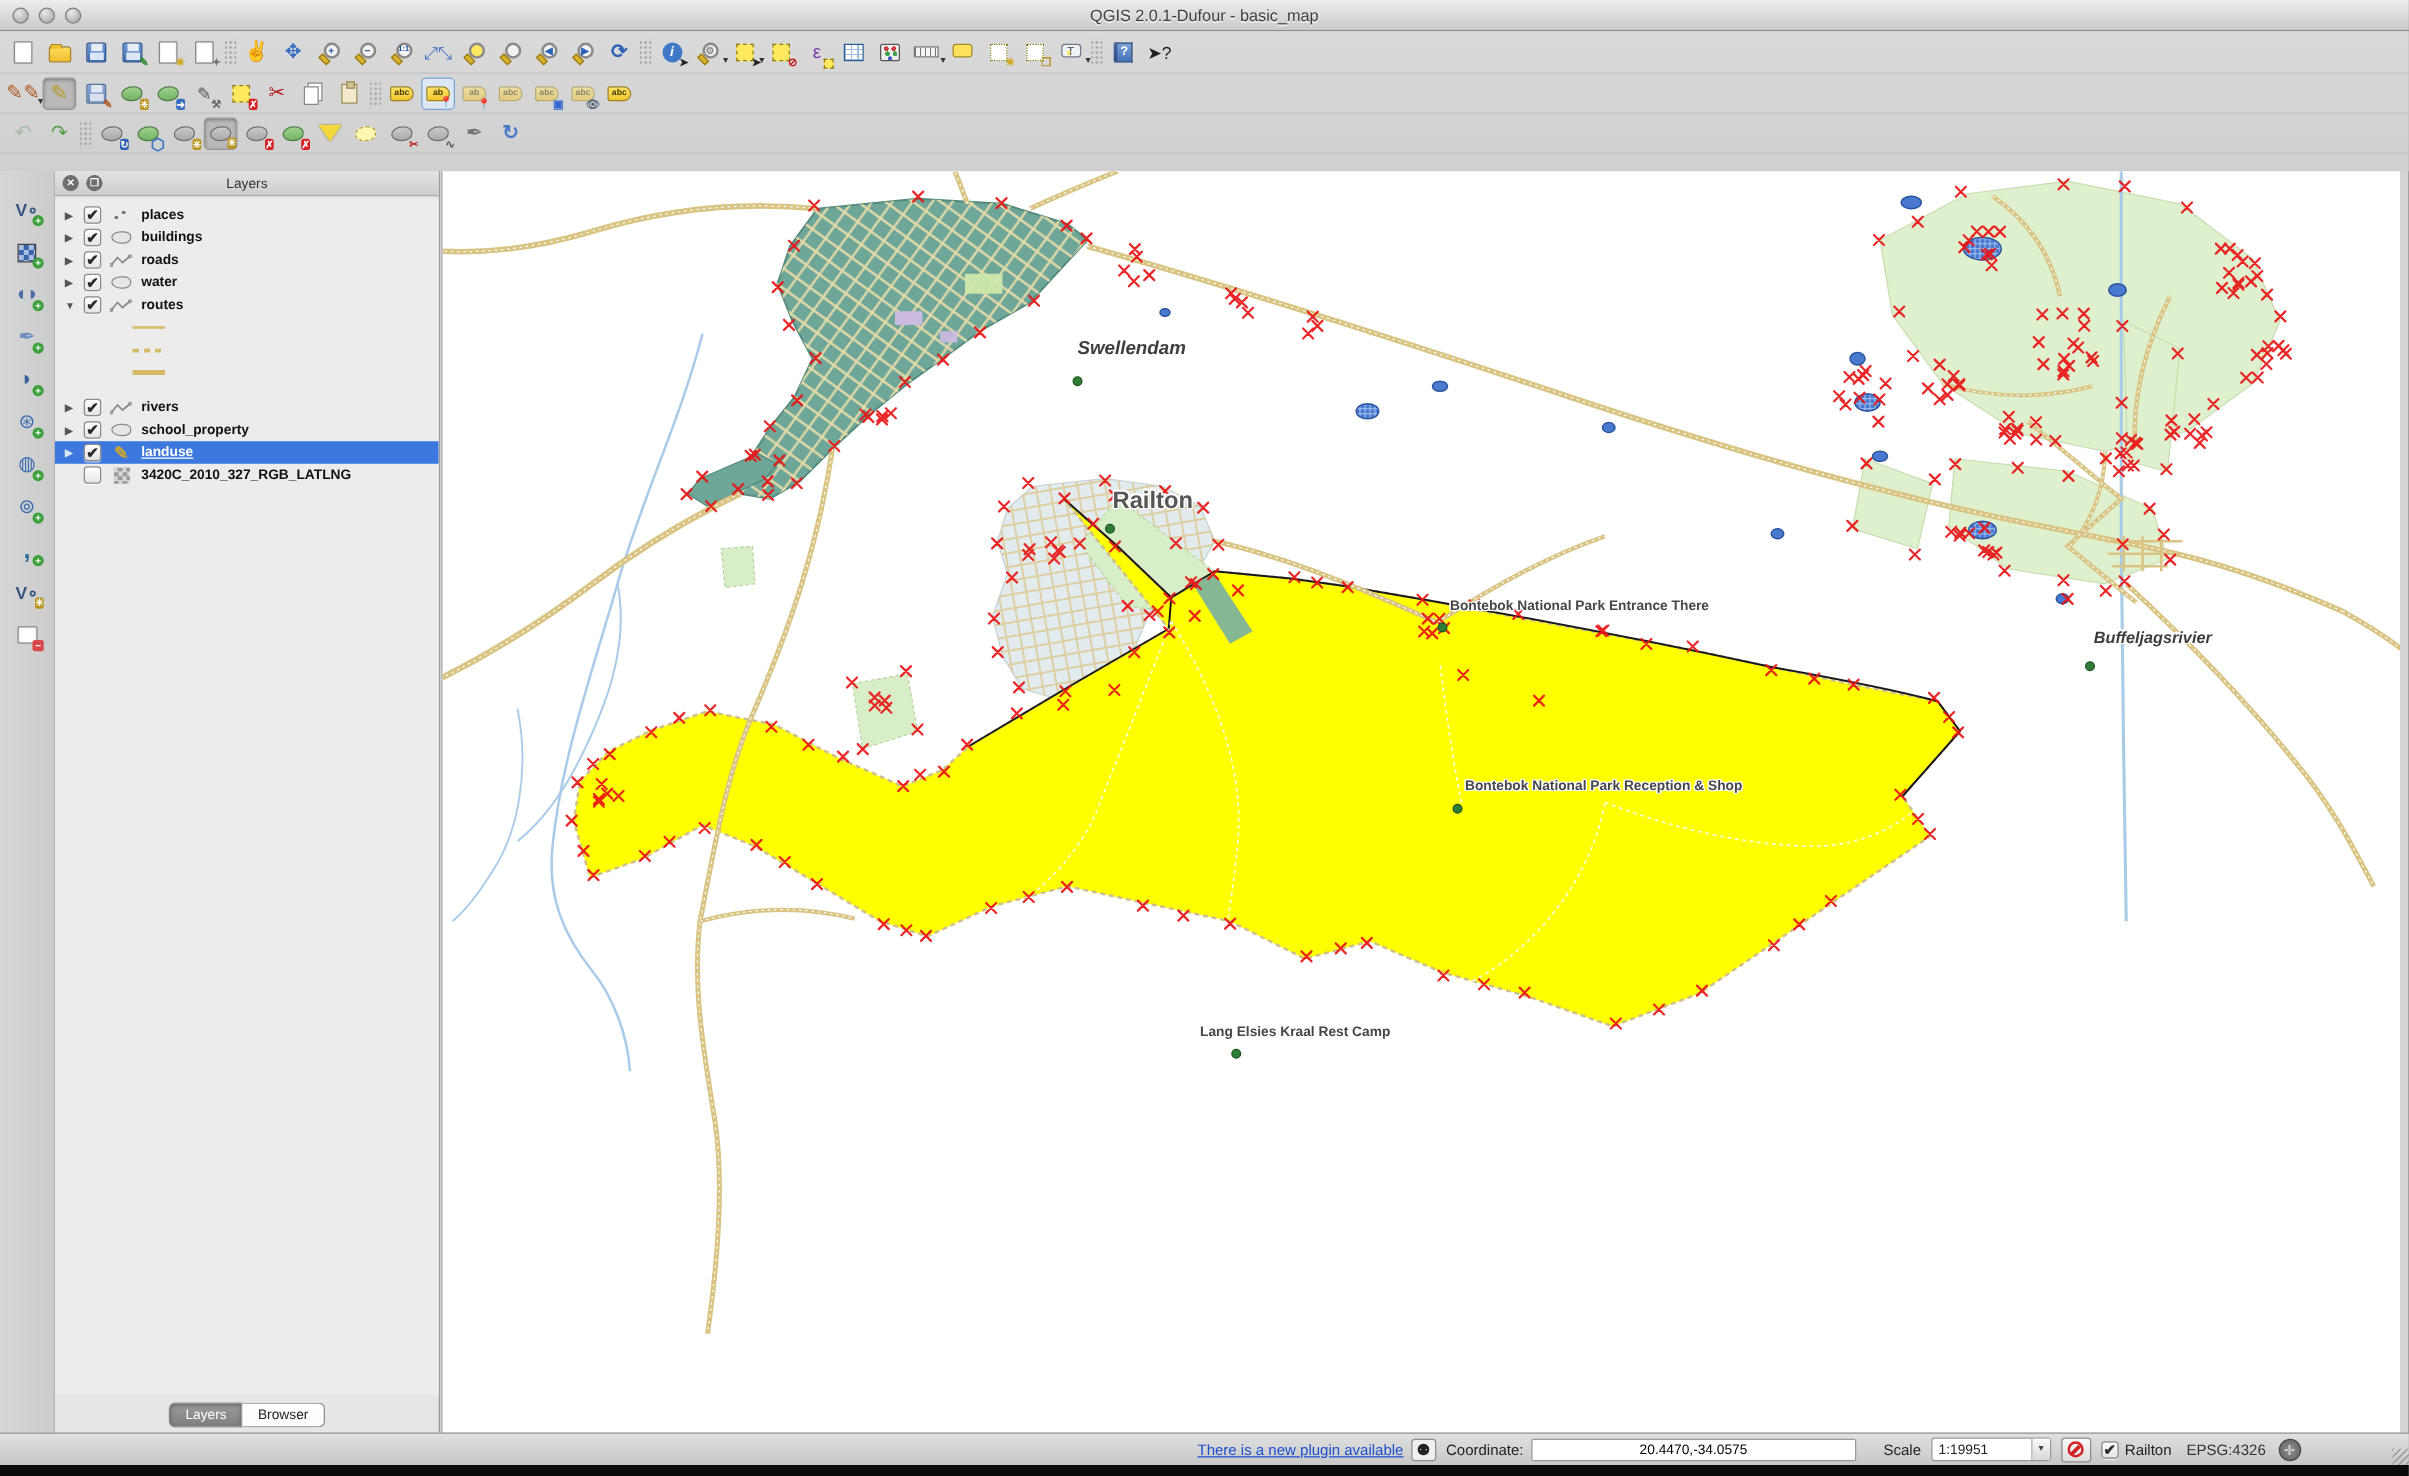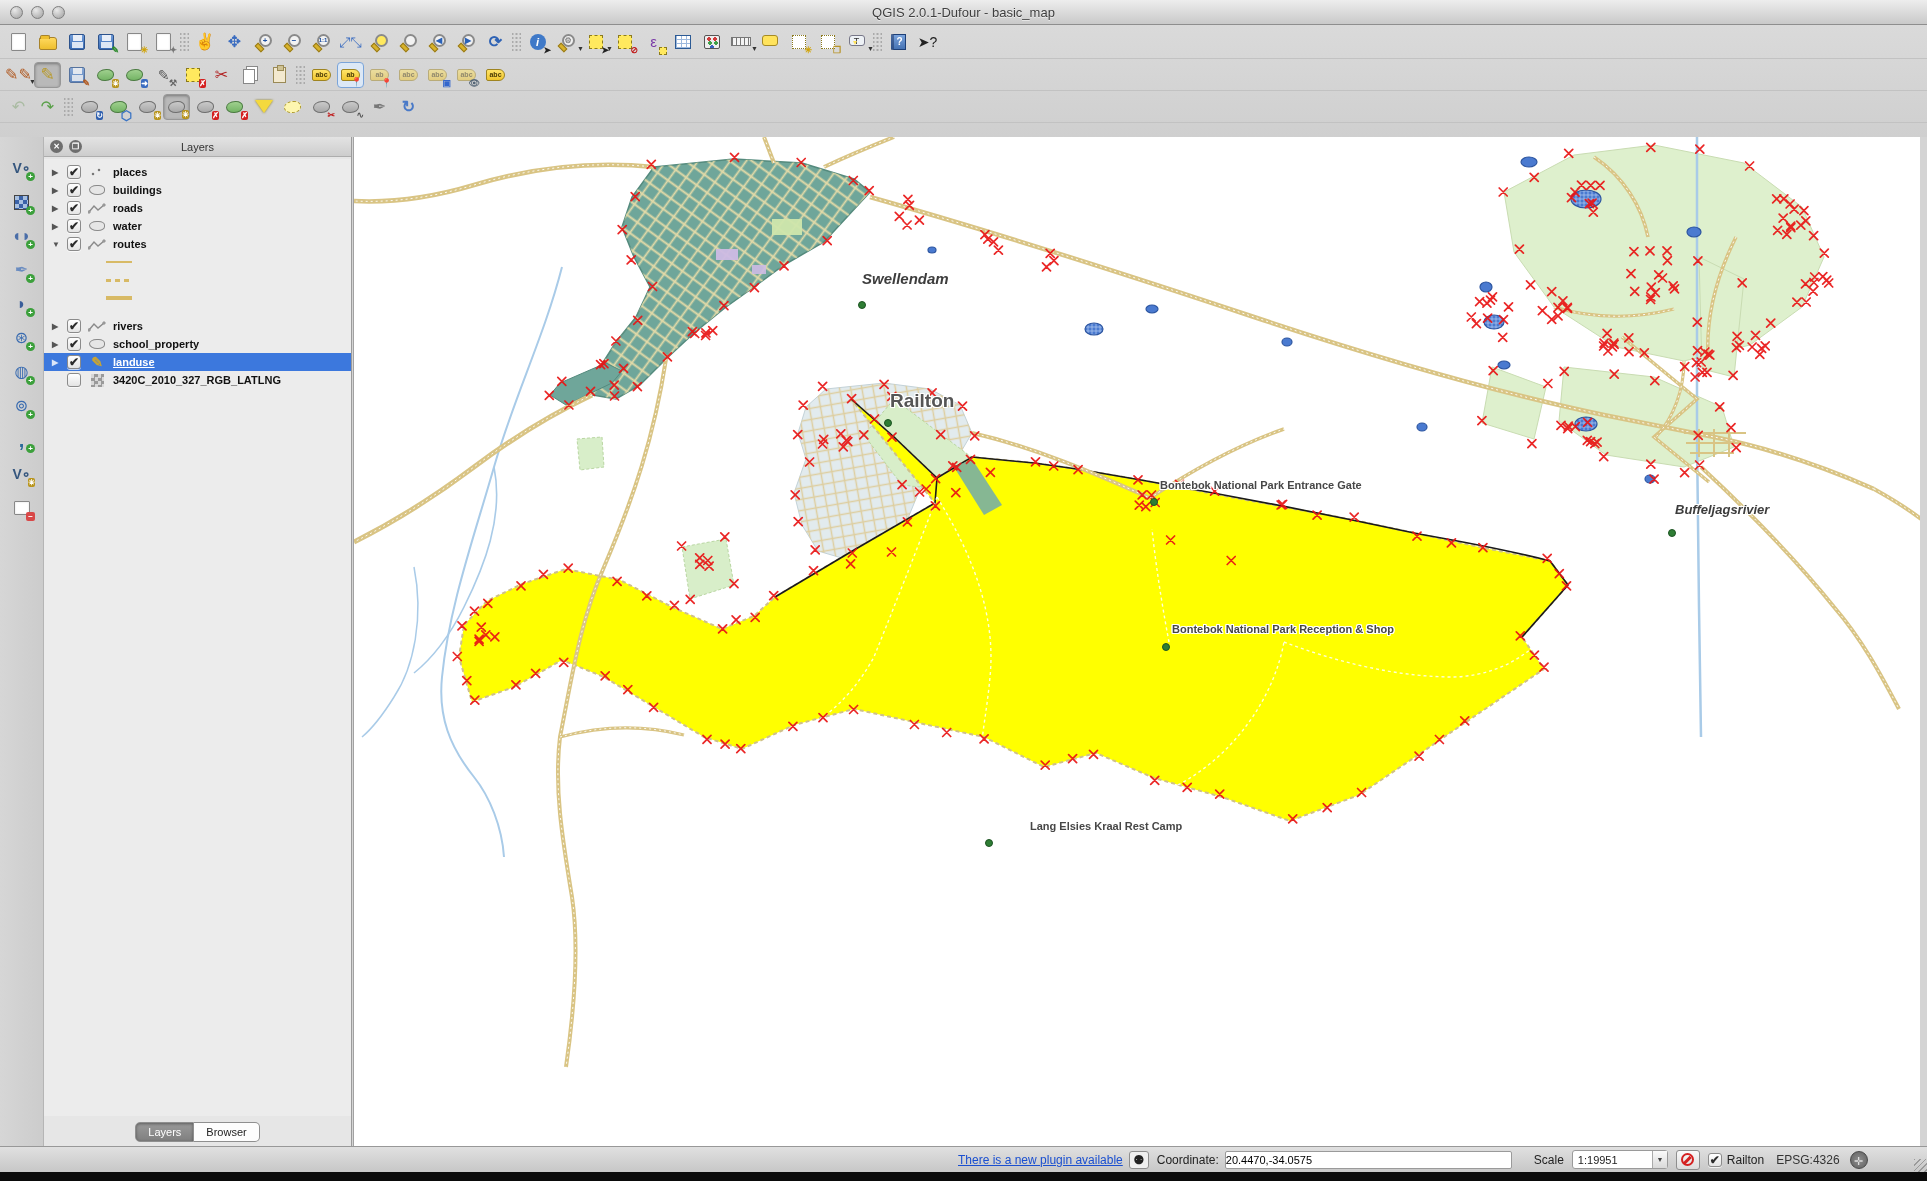--- a/index.html
+++ b/index.html
@@ -156,22 +156,22 @@
   
   #statusbar { position:absolute; left:0; bottom:9px; width:100%; height:26px;
     background:linear-gradient(#e0e0e0,#c7c7c7); border-top:1px solid #989898;
     display:flex; align-items:center; font-size:12px; color:#222; }
   #bottom-strip { position:absolute; left:0; bottom:0; width:100%; height:9px; background:#0a0a0a; }
   #plugin-link { color:#1a4fd0; text-decoration:underline; margin-left:958px; white-space:nowrap; }
   .sb-iconbox { width:20px; height:18px; border:1px solid #8e8e8e; border-radius:3px;
     background:#efefef; margin:0 8px 0 6px; display:flex; align-items:center; justify-content:center;
     font-size:12px; color:#222; font-weight:bold; }
   #coordinate-label { margin-right:6px; }
-  #coordinate-input { width:287px; height:18px; border:1px solid #9a9a9a; border-radius:2px;
-    font-size:11px; text-align:left; background:#fff; font-family:"Liberation Sans",sans-serif; }
+  #coordinate-input { width:260px; height:18px; border:1px solid #9a9a9a; border-radius:2px;
+    font-size:11px; text-align:center; background:#fff; font-family:"Liberation Sans",sans-serif; }
   #scale-label { margin:0 8px 0 22px; }
   #scale-combo { width:96px; height:19px; background:#fff; border:1px solid #9a9a9a;
     border-radius:3px; display:flex; align-items:center; }
   #scale-value { flex:1; font-size:11px; padding-left:5px; }
   #scale-arrow { width:15px; height:100%; background:linear-gradient(#fbfbfb,#d9d9d9);
     border-left:1px solid #aaa; font-size:7px; display:flex; align-items:center; justify-content:center; color:#444; }
   #stop-render-btn { width:24px; height:20px; border:1px solid #8e8e8e; border-radius:3px;
     background:linear-gradient(#fafafa,#dcdcdc); margin:0 8px; display:flex; align-items:center;
     justify-content:center; position:relative; }
   .noentry { width:13px; height:13px; border:2.5px solid #d42020; border-radius:50%; position:relative; }
@@ -831,25 +831,25 @@
         <ellipse cx="1068" cy="290" rx="5" ry="4" fill="#4a7ad0" stroke="#2c55a0" stroke-width="1.2"></ellipse>
         <ellipse cx="1296" cy="342" rx="5" ry="4" fill="#4a7ad0" stroke="#2c55a0" stroke-width="1.2"></ellipse>
         <path d="M497.6 261.7 m-4 -4 l8 8 m0 -8 l-8 8 M520.6 282 m-4 -4 l8 8 m0 -8 l-8 8 M538 300.2 m-4 -4 l8 8 m0 -8 l-8 8 M581.6 341.7 m-4 -4 l8 8 m0 -8 l-8 8 M602.7 330.3 m-4 -4 l8 8 m0 -8 l-8 8 M616.5 322.3 m-4 -4 l8 8 m0 -8 l-8 8 M681.5 324.8 m-4 -4 l8 8 m0 -8 l-8 8 M699.7 329 m-4 -4 l8 8 m0 -8 l-8 8 M724.1 332.7 m-4 -4 l8 8 m0 -8 l-8 8 M784 342.8 m-4 -4 l8 8 m0 -8 l-8 8 M825.5 347.3 m-4 -4 l8 8 m0 -8 l-8 8 M860.6 354.2 m-4 -4 l8 8 m0 -8 l-8 8 M928.6 367.4 m-4 -4 l8 8 m0 -8 l-8 8 M963.1 378.2 m-4 -4 l8 8 m0 -8 l-8 8 M1000.2 380.2 m-4 -4 l8 8 m0 -8 l-8 8 M1063 399.1 m-4 -4 l8 8 m0 -8 l-8 8 M1097.4 405.9 m-4 -4 l8 8 m0 -8 l-8 8 M1128.9 410.7 m-4 -4 l8 8 m0 -8 l-8 8 M1193.2 421.3 m-4 -4 l8 8 m0 -8 l-8 8 M1205.3 436.6 m-4 -4 l8 8 m0 -8 l-8 8 M1212.5 448.9 m-4 -4 l8 8 m0 -8 l-8 8 M1166.3 498.8 m-4 -4 l8 8 m0 -8 l-8 8 M1180.4 518.2 m-4 -4 l8 8 m0 -8 l-8 8 M1190 530.2 m-4 -4 l8 8 m0 -8 l-8 8 M1110.7 583.8 m-4 -4 l8 8 m0 -8 l-8 8 M1085.4 602.5 m-4 -4 l8 8 m0 -8 l-8 8 M1065.1 619.2 m-4 -4 l8 8 m0 -8 l-8 8 M1007.6 655.5 m-4 -4 l8 8 m0 -8 l-8 8 M973.2 670.6 m-4 -4 l8 8 m0 -8 l-8 8 M938.7 681.8 m-4 -4 l8 8 m0 -8 l-8 8 M865.7 657.1 m-4 -4 l8 8 m0 -8 l-8 8 M833.2 650.4 m-4 -4 l8 8 m0 -8 l-8 8 M800.7 643.4 m-4 -4 l8 8 m0 -8 l-8 8 M739.5 617.3 m-4 -4 l8 8 m0 -8 l-8 8 M718.6 621.7 m-4 -4 l8 8 m0 -8 l-8 8 M691.2 628.1 m-4 -4 l8 8 m0 -8 l-8 8 M630.1 601.9 m-4 -4 l8 8 m0 -8 l-8 8 M592.7 595.5 m-4 -4 l8 8 m0 -8 l-8 8 M560.4 587.5 m-4 -4 l8 8 m0 -8 l-8 8 M499.6 572.5 m-4 -4 l8 8 m0 -8 l-8 8 M469 580.6 m-4 -4 l8 8 m0 -8 l-8 8 M438.9 589.4 m-4 -4 l8 8 m0 -8 l-8 8 M386.8 611.7 m-4 -4 l8 8 m0 -8 l-8 8 M371.1 607.2 m-4 -4 l8 8 m0 -8 l-8 8 M353 602.3 m-4 -4 l8 8 m0 -8 l-8 8 M299.6 570.3 m-4 -4 l8 8 m0 -8 l-8 8 M273.8 552.6 m-4 -4 l8 8 m0 -8 l-8 8 M251.2 538.9 m-4 -4 l8 8 m0 -8 l-8 8 M209.7 525.4 m-4 -4 l8 8 m0 -8 l-8 8 M181.6 536.4 m-4 -4 l8 8 m0 -8 l-8 8 M161.9 547.8 m-4 -4 l8 8 m0 -8 l-8 8 M120.8 563.1 m-4 -4 l8 8 m0 -8 l-8 8 M112.8 543.7 m-4 -4 l8 8 m0 -8 l-8 8 M103.3 519.5 m-4 -4 l8 8 m0 -8 l-8 8 M108 488.9 m-4 -4 l8 8 m0 -8 l-8 8 M120.5 474.2 m-4 -4 l8 8 m0 -8 l-8 8 M133.8 466.3 m-4 -4 l8 8 m0 -8 l-8 8 M167 448.8 m-4 -4 l8 8 m0 -8 l-8 8 M189.4 437.3 m-4 -4 l8 8 m0 -8 l-8 8 M214.2 431.2 m-4 -4 l8 8 m0 -8 l-8 8 M263.1 444.4 m-4 -4 l8 8 m0 -8 l-8 8 M292.8 458.8 m-4 -4 l8 8 m0 -8 l-8 8 M320.4 468.3 m-4 -4 l8 8 m0 -8 l-8 8 M368.6 491.9 m-4 -4 l8 8 m0 -8 l-8 8 M382.1 482.8 m-4 -4 l8 8 m0 -8 l-8 8 M401.2 480.3 m-4 -4 l8 8 m0 -8 l-8 8 M419.7 458.7 m-4 -4 l8 8 m0 -8 l-8 8 M459.5 433.7 m-4 -4 l8 8 m0 -8 l-8 8 M498.3 416 m-4 -4 l8 8 m0 -8 l-8 8 M581.4 368.9 m-4 -4 l8 8 m0 -8 l-8 8 M297.3 27.4 m-4 -4 l8 8 m0 -8 l-8 8 M380.5 20.3 m-4 -4 l8 8 m0 -8 l-8 8 M447.2 25.5 m-4 -4 l8 8 m0 -8 l-8 8 M499.3 43.5 m-4 -4 l8 8 m0 -8 l-8 8 M515.2 53.7 m-4 -4 l8 8 m0 -8 l-8 8 M473.2 103.6 m-4 -4 l8 8 m0 -8 l-8 8 M430 128.9 m-4 -4 l8 8 m0 -8 l-8 8 M400.4 150.7 m-4 -4 l8 8 m0 -8 l-8 8 M369.9 168.6 m-4 -4 l8 8 m0 -8 l-8 8 M338.4 194.6 m-4 -4 l8 8 m0 -8 l-8 8 M313.4 219.8 m-4 -4 l8 8 m0 -8 l-8 8 M283.4 249.6 m-4 -4 l8 8 m0 -8 l-8 8 M260.5 259 m-4 -4 l8 8 m0 -8 l-8 8 M236.5 254.3 m-4 -4 l8 8 m0 -8 l-8 8 M246.6 227.7 m-4 -4 l8 8 m0 -8 l-8 8 M261.9 204 m-4 -4 l8 8 m0 -8 l-8 8 M283.7 183.3 m-4 -4 l8 8 m0 -8 l-8 8 M298.5 149.5 m-4 -4 l8 8 m0 -8 l-8 8 M277.2 122.9 m-4 -4 l8 8 m0 -8 l-8 8 M268.2 92.7 m-4 -4 l8 8 m0 -8 l-8 8 M281.2 59.6 m-4 -4 l8 8 m0 -8 l-8 8 M249.9 226.7 m-4 -4 l8 8 m0 -8 l-8 8 M207.8 244.3 m-4 -4 l8 8 m0 -8 l-8 8 M195.3 258.3 m-4 -4 l8 8 m0 -8 l-8 8 M214.9 268 m-4 -4 l8 8 m0 -8 l-8 8 M260.2 248.1 m-4 -4 l8 8 m0 -8 l-8 8 M269.5 231.3 m-4 -4 l8 8 m0 -8 l-8 8 M468.6 249.4 m-4 -4 l8 8 m0 -8 l-8 8 M530.1 247.4 m-4 -4 l8 8 m0 -8 l-8 8 M578.1 255.9 m-4 -4 l8 8 m0 -8 l-8 8 M608.5 269.1 m-4 -4 l8 8 m0 -8 l-8 8 M620.7 298.8 m-4 -4 l8 8 m0 -8 l-8 8 M598.8 328.8 m-4 -4 l8 8 m0 -8 l-8 8 M565.6 355 m-4 -4 l8 8 m0 -8 l-8 8 M553.4 384.8 m-4 -4 l8 8 m0 -8 l-8 8 M537.5 415 m-4 -4 l8 8 m0 -8 l-8 8 M496.6 426.8 m-4 -4 l8 8 m0 -8 l-8 8 M461.2 412.9 m-4 -4 l8 8 m0 -8 l-8 8 M444.2 384.7 m-4 -4 l8 8 m0 -8 l-8 8 M441.2 357.8 m-4 -4 l8 8 m0 -8 l-8 8 M455.6 325 m-4 -4 l8 8 m0 -8 l-8 8 M443.7 297.7 m-4 -4 l8 8 m0 -8 l-8 8 M449.2 268.2 m-4 -4 l8 8 m0 -8 l-8 8 M537.8 259.3 m-4 -4 l8 8 m0 -8 l-8 8 M586.7 297.6 m-4 -4 l8 8 m0 -8 l-8 8 M636.4 335.3 m-4 -4 l8 8 m0 -8 l-8 8 M601.8 355.7 m-4 -4 l8 8 m0 -8 l-8 8 M572.2 352 m-4 -4 l8 8 m0 -8 l-8 8 M548.1 347.7 m-4 -4 l8 8 m0 -8 l-8 8 M509.8 297.8 m-4 -4 l8 8 m0 -8 l-8 8 M327.6 409 m-4 -4 l8 8 m0 -8 l-8 8 M370.8 399.9 m-4 -4 l8 8 m0 -8 l-8 8 M380 446.6 m-4 -4 l8 8 m0 -8 l-8 8 M336.2 462.3 m-4 -4 l8 8 m0 -8 l-8 8 M801.2 365.5 m-4 -4 l8 8 m0 -8 l-8 8 M927.1 368 m-4 -4 l8 8 m0 -8 l-8 8 M877.2 423.5 m-4 -4 l8 8 m0 -8 l-8 8 M816.6 403 m-4 -4 l8 8 m0 -8 l-8 8 M1149.2 55 m-4 -4 l8 8 m0 -8 l-8 8 M1180.2 40.4 m-4 -4 l8 8 m0 -8 l-8 8 M1214.7 16.4 m-4 -4 l8 8 m0 -8 l-8 8 M1296.8 10.4 m-4 -4 l8 8 m0 -8 l-8 8 M1345.8 12.1 m-4 -4 l8 8 m0 -8 l-8 8 M1395.6 29 m-4 -4 l8 8 m0 -8 l-8 8 M1449.9 73.6 m-4 -4 l8 8 m0 -8 l-8 8 M1459.6 98.7 m-4 -4 l8 8 m0 -8 l-8 8 M1470.3 116.1 m-4 -4 l8 8 m0 -8 l-8 8 M1442.9 165.2 m-4 -4 l8 8 m0 -8 l-8 8 M1416.7 186.2 m-4 -4 l8 8 m0 -8 l-8 8 M1398.1 210 m-4 -4 l8 8 m0 -8 l-8 8 M1330.7 229.7 m-4 -4 l8 8 m0 -8 l-8 8 M1290.3 215.8 m-4 -4 l8 8 m0 -8 l-8 8 M1260.1 207.4 m-4 -4 l8 8 m0 -8 l-8 8 M1204 170.4 m-4 -4 l8 8 m0 -8 l-8 8 M1176.5 147.8 m-4 -4 l8 8 m0 -8 l-8 8 M1165.4 112.2 m-4 -4 l8 8 m0 -8 l-8 8 M1210.2 234.3 m-4 -4 l8 8 m0 -8 l-8 8 M1260.2 237.2 m-4 -4 l8 8 m0 -8 l-8 8 M1300.8 243.7 m-4 -4 l8 8 m0 -8 l-8 8 M1365.7 269.9 m-4 -4 l8 8 m0 -8 l-8 8 M1377 290.6 m-4 -4 l8 8 m0 -8 l-8 8 M1382.2 310.7 m-4 -4 l8 8 m0 -8 l-8 8 M1330.6 335.6 m-4 -4 l8 8 m0 -8 l-8 8 M1296.8 327.2 m-4 -4 l8 8 m0 -8 l-8 8 M1249.7 319.6 m-4 -4 l8 8 m0 -8 l-8 8 M1207 288.4 m-4 -4 l8 8 m0 -8 l-8 8 M1343.9 123.8 m-4 -4 l8 8 m0 -8 l-8 8 M1388.2 145.8 m-4 -4 l8 8 m0 -8 l-8 8 M1379.1 238.4 m-4 -4 l8 8 m0 -8 l-8 8 M1348.3 235.4 m-4 -4 l8 8 m0 -8 l-8 8 M1139.2 233.7 m-4 -4 l8 8 m0 -8 l-8 8 M1193.9 246.5 m-4 -4 l8 8 m0 -8 l-8 8 M1177.9 306.6 m-4 -4 l8 8 m0 -8 l-8 8 M1127.9 283.7 m-4 -4 l8 8 m0 -8 l-8 8 M1125.6 164.6 m-4 -4 l8 8 m0 -8 l-8 8 M1138.5 159.8 m-4 -4 l8 8 m0 -8 l-8 8 M1148.7 200.3 m-4 -4 l8 8 m0 -8 l-8 8 M1154.5 169.8 m-4 -4 l8 8 m0 -8 l-8 8 M1133.6 181.2 m-4 -4 l8 8 m0 -8 l-8 8 M1117.3 180 m-4 -4 l8 8 m0 -8 l-8 8 M1132.9 166.1 m-4 -4 l8 8 m0 -8 l-8 8 M1122.4 186.6 m-4 -4 l8 8 m0 -8 l-8 8 M1136.5 163.1 m-4 -4 l8 8 m0 -8 l-8 8 M1149.5 182.6 m-4 -4 l8 8 m0 -8 l-8 8 M1308.5 141 m-4 -4 l8 8 m0 -8 l-8 8 M1280.7 154.3 m-4 -4 l8 8 m0 -8 l-8 8 M1313 113.9 m-4 -4 l8 8 m0 -8 l-8 8 M1304.7 137.8 m-4 -4 l8 8 m0 -8 l-8 8 M1296.8 159.9 m-4 -4 l8 8 m0 -8 l-8 8 M1296.6 162.5 m-4 -4 l8 8 m0 -8 l-8 8 M1279.9 114.6 m-4 -4 l8 8 m0 -8 l-8 8 M1313.4 123.6 m-4 -4 l8 8 m0 -8 l-8 8 M1319.2 148.9 m-4 -4 l8 8 m0 -8 l-8 8 M1301.3 155.7 m-4 -4 l8 8 m0 -8 l-8 8 M1297.3 150.1 m-4 -4 l8 8 m0 -8 l-8 8 M1296 113.8 m-4 -4 l8 8 m0 -8 l-8 8 M1277 136.7 m-4 -4 l8 8 m0 -8 l-8 8 M1320.5 151.8 m-4 -4 l8 8 m0 -8 l-8 8 M1422.7 61.9 m-4 -4 l8 8 m0 -8 l-8 8 M1436.7 89.2 m-4 -4 l8 8 m0 -8 l-8 8 M1446.8 88.1 m-4 -4 l8 8 m0 -8 l-8 8 M1432.8 97.4 m-4 -4 l8 8 m0 -8 l-8 8 M1451.8 83.8 m-4 -4 l8 8 m0 -8 l-8 8 M1440.1 72.2 m-4 -4 l8 8 m0 -8 l-8 8 M1429.2 81.2 m-4 -4 l8 8 m0 -8 l-8 8 M1429.8 61.9 m-4 -4 l8 8 m0 -8 l-8 8 M1423.6 93.3 m-4 -4 l8 8 m0 -8 l-8 8 M1436.1 67 m-4 -4 l8 8 m0 -8 l-8 8 M1436.8 90.7 m-4 -4 l8 8 m0 -8 l-8 8 M1236.7 48.3 m-4 -4 l8 8 m0 -8 l-8 8 M1246 48.3 m-4 -4 l8 8 m0 -8 l-8 8 M1217.5 60.7 m-4 -4 l8 8 m0 -8 l-8 8 M1238.1 66.1 m-4 -4 l8 8 m0 -8 l-8 8 M1221 55.2 m-4 -4 l8 8 m0 -8 l-8 8 M1239.3 75.2 m-4 -4 l8 8 m0 -8 l-8 8 M1235.4 66.6 m-4 -4 l8 8 m0 -8 l-8 8 M1227.5 48.2 m-4 -4 l8 8 m0 -8 l-8 8 M1451.5 146.9 m-4 -4 l8 8 m0 -8 l-8 8 M1472.7 143.2 m-4 -4 l8 8 m0 -8 l-8 8 M1459.9 145.5 m-4 -4 l8 8 m0 -8 l-8 8 M1474.7 146 m-4 -4 l8 8 m0 -8 l-8 8 M1459.1 154.2 m-4 -4 l8 8 m0 -8 l-8 8 M1452.2 165 m-4 -4 l8 8 m0 -8 l-8 8 M1460.7 140 m-4 -4 l8 8 m0 -8 l-8 8 M1468.8 139.7 m-4 -4 l8 8 m0 -8 l-8 8 M1236.6 304.6 m-4 -4 l8 8 m0 -8 l-8 8 M1221.3 289.6 m-4 -4 l8 8 m0 -8 l-8 8 M1233.6 285.3 m-4 -4 l8 8 m0 -8 l-8 8 M1243.1 305.1 m-4 -4 l8 8 m0 -8 l-8 8 M1233.3 303.3 m-4 -4 l8 8 m0 -8 l-8 8 M1214.3 289.1 m-4 -4 l8 8 m0 -8 l-8 8 M1213.7 291.6 m-4 -4 l8 8 m0 -8 l-8 8 M1240.8 306.6 m-4 -4 l8 8 m0 -8 l-8 8 M1354.2 217.2 m-4 -4 l8 8 m0 -8 l-8 8 M1353 235.4 m-4 -4 l8 8 m0 -8 l-8 8 M1350.8 215 m-4 -4 l8 8 m0 -8 l-8 8 M1342.5 225.7 m-4 -4 l8 8 m0 -8 l-8 8 M1347.2 225 m-4 -4 l8 8 m0 -8 l-8 8 M1355.8 218.1 m-4 -4 l8 8 m0 -8 l-8 8 M1253.9 214 m-4 -4 l8 8 m0 -8 l-8 8 M1258.4 209.9 m-4 -4 l8 8 m0 -8 l-8 8 M1259.7 206 m-4 -4 l8 8 m0 -8 l-8 8 M1274.8 200.8 m-4 -4 l8 8 m0 -8 l-8 8 M1253.1 196.4 m-4 -4 l8 8 m0 -8 l-8 8 M1275 214.6 m-4 -4 l8 8 m0 -8 l-8 8 M1250.1 206.2 m-4 -4 l8 8 m0 -8 l-8 8 M1249.6 209 m-4 -4 l8 8 m0 -8 l-8 8 M1188.4 173.7 m-4 -4 l8 8 m0 -8 l-8 8 M1213.4 171.4 m-4 -4 l8 8 m0 -8 l-8 8 M1213.3 170.3 m-4 -4 l8 8 m0 -8 l-8 8 M1204 178.9 m-4 -4 l8 8 m0 -8 l-8 8 M1197.7 154.7 m-4 -4 l8 8 m0 -8 l-8 8 M1197.7 182.4 m-4 -4 l8 8 m0 -8 l-8 8 M1208.9 163.8 m-4 -4 l8 8 m0 -8 l-8 8 M1407.6 211.4 m-4 -4 l8 8 m0 -8 l-8 8 M1385.4 208.3 m-4 -4 l8 8 m0 -8 l-8 8 M1382.4 210.7 m-4 -4 l8 8 m0 -8 l-8 8 M1405.8 217.3 m-4 -4 l8 8 m0 -8 l-8 8 M1383.1 199.3 m-4 -4 l8 8 m0 -8 l-8 8 M1401.5 198.4 m-4 -4 l8 8 m0 -8 l-8 8 M1411.2 208.8 m-4 -4 l8 8 m0 -8 l-8 8 M489.3 309.8 m-4 -4 l8 8 m0 -8 l-8 8 M468.5 307 m-4 -4 l8 8 m0 -8 l-8 8 M469.7 302.3 m-4 -4 l8 8 m0 -8 l-8 8 M486.8 296.8 m-4 -4 l8 8 m0 -8 l-8 8 M493.8 304.6 m-4 -4 l8 8 m0 -8 l-8 8 M492.3 303.4 m-4 -4 l8 8 m0 -8 l-8 8 M358.7 193.6 m-4 -4 l8 8 m0 -8 l-8 8 M351.6 198.5 m-4 -4 l8 8 m0 -8 l-8 8 M351.9 195.9 m-4 -4 l8 8 m0 -8 l-8 8 M340.7 196.5 m-4 -4 l8 8 m0 -8 l-8 8 M553.9 62.3 m-4 -4 l8 8 m0 -8 l-8 8 M553.1 88 m-4 -4 l8 8 m0 -8 l-8 8 M545.3 79.4 m-4 -4 l8 8 m0 -8 l-8 8 M555.5 68.4 m-4 -4 l8 8 m0 -8 l-8 8 M565.4 83.1 m-4 -4 l8 8 m0 -8 l-8 8 M639.5 104.9 m-4 -4 l8 8 m0 -8 l-8 8 M644.4 113.2 m-4 -4 l8 8 m0 -8 l-8 8 M633.8 102.1 m-4 -4 l8 8 m0 -8 l-8 8 M630.9 97.6 m-4 -4 l8 8 m0 -8 l-8 8 M692.5 129.8 m-4 -4 l8 8 m0 -8 l-8 8 M699.9 123.7 m-4 -4 l8 8 m0 -8 l-8 8 M696.2 116.4 m-4 -4 l8 8 m0 -8 l-8 8 M791.8 369.7 m-4 -4 l8 8 m0 -8 l-8 8 M797.5 358 m-4 -4 l8 8 m0 -8 l-8 8 M785.3 368.2 m-4 -4 l8 8 m0 -8 l-8 8 M788.2 357.9 m-4 -4 l8 8 m0 -8 l-8 8 M125.1 502.2 m-4 -4 l8 8 m0 -8 l-8 8 M140.8 499.8 m-4 -4 l8 8 m0 -8 l-8 8 M131.8 497.9 m-4 -4 l8 8 m0 -8 l-8 8 M127.3 490.2 m-4 -4 l8 8 m0 -8 l-8 8 M125.1 504.4 m-4 -4 l8 8 m0 -8 l-8 8 M353.8 423.5 m-4 -4 l8 8 m0 -8 l-8 8 M345.8 427.4 m-4 -4 l8 8 m0 -8 l-8 8 M355.1 429.2 m-4 -4 l8 8 m0 -8 l-8 8 M345.7 420.9 m-4 -4 l8 8 m0 -8 l-8 8 M1343.3 185.2 m-4 -4 l8 8 m0 -8 l-8 8 M1343.5 213.6 m-4 -4 l8 8 m0 -8 l-8 8 M1341.1 240 m-4 -4 l8 8 m0 -8 l-8 8 M1344.2 298.4 m-4 -4 l8 8 m0 -8 l-8 8 M1345.6 328 m-4 -4 l8 8 m0 -8 l-8 8 M1300.1 342.1 m-4 -4 l8 8 m0 -8 l-8 8 " stroke="#e81414" stroke-width="1.7" fill="none" stroke-linecap="round" opacity="0.92"></path>
       </svg>
     <div id="map-labels">
         <div class="pdot" style="left: 504px; top: 164px;"></div>
         <div class="map-label ml-town" style="left: 508px; top: 133px;">Swellendam</div>
         <div class="pdot" style="left: 530px; top: 282px;"></div>
         <div class="map-label ml-town2" style="left: 536px; top: 253px;">Railton</div>
         <div class="pdot" style="left: 796px; top: 361px;"></div>
-        <div class="map-label ml-poi" style="left: 806px; top: 342px;">Bontebok National Park Entrance Gate</div>
+        <div class="map-label ml-poi" style="left: 806px; top: 342px;">Bontebok National Park Entrance There</div>
         <div class="pdot" style="left: 808px; top: 506px;"></div>
         <div class="map-label ml-poi" style="left: 818px; top: 486px;">Bontebok National Park Reception &amp; Shop</div>
         <div class="pdot" style="left: 631px; top: 702px;"></div>
-        <div class="map-label ml-poi" style="left: 676px; top: 683px;">Lang Elsies Kraal Rest Camp</div>
+        <div class="map-label ml-poi" style="left: 606px; top: 683px;">Lang Elsies Kraal Rest Camp</div>
         <div class="pdot" style="left: 1314px; top: 392px;"></div>
         <div class="map-label ml-river" style="left: 1321px; top: 365px;">Buffeljagsrivier</div>
       </div>
   </div>
 
   <div id="statusbar">
     <a id="plugin-link" href="#">There is a new plugin available</a>
     <div class="sb-iconbox">⚉</div>
     <span id="coordinate-label">Coordinate:</span>
     <input id="coordinate-input" value="20.4470,-34.0575" style="">

